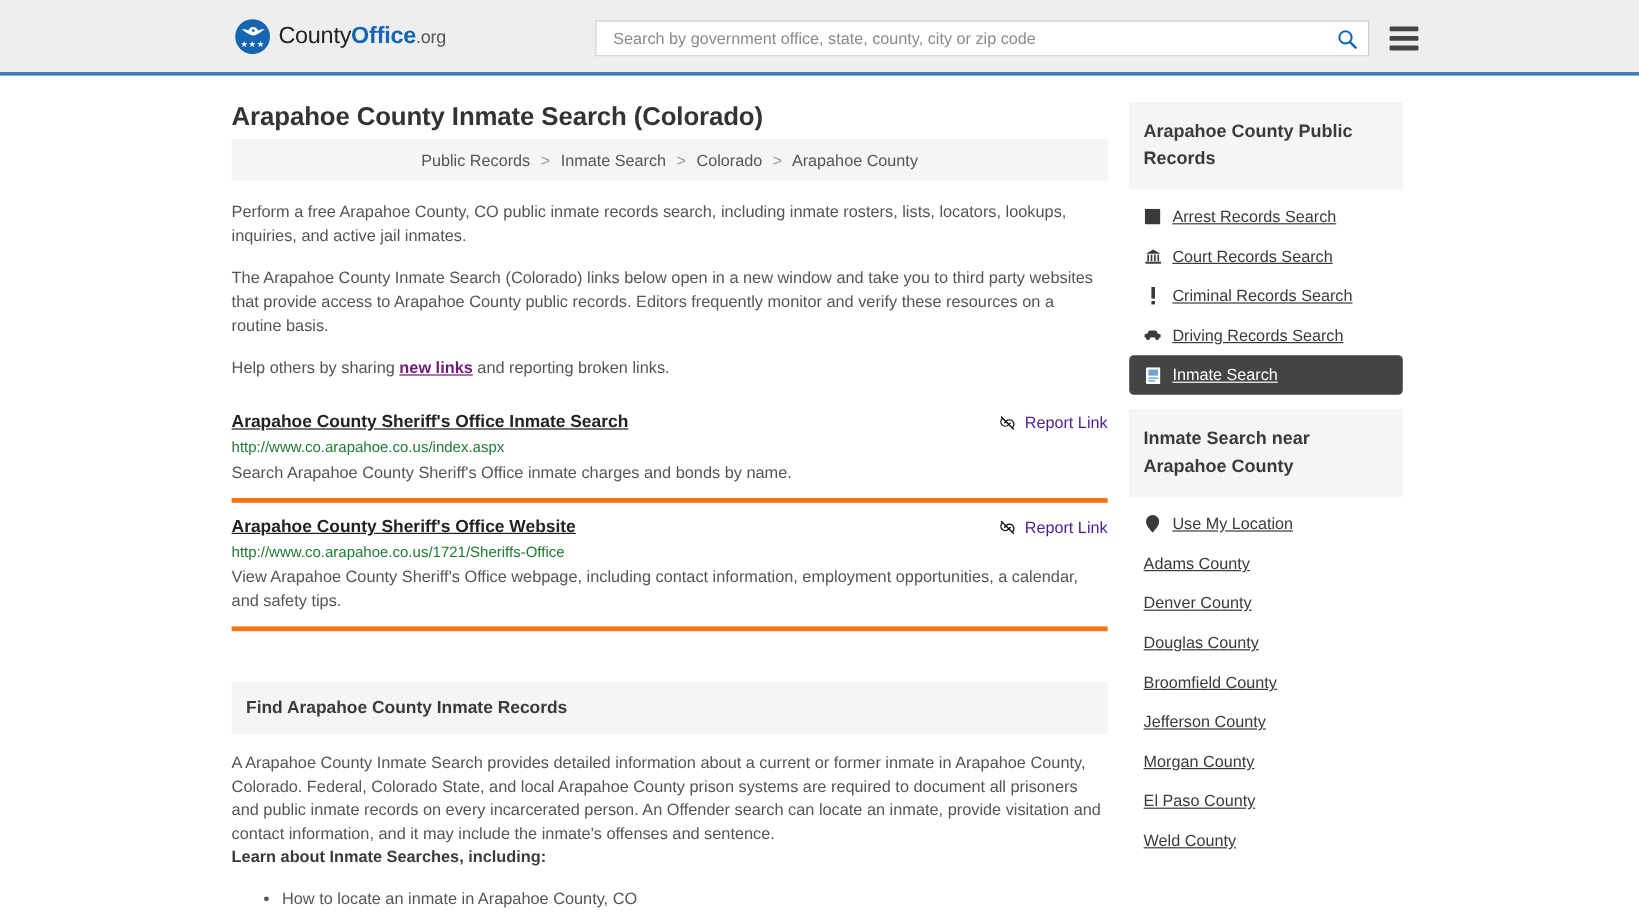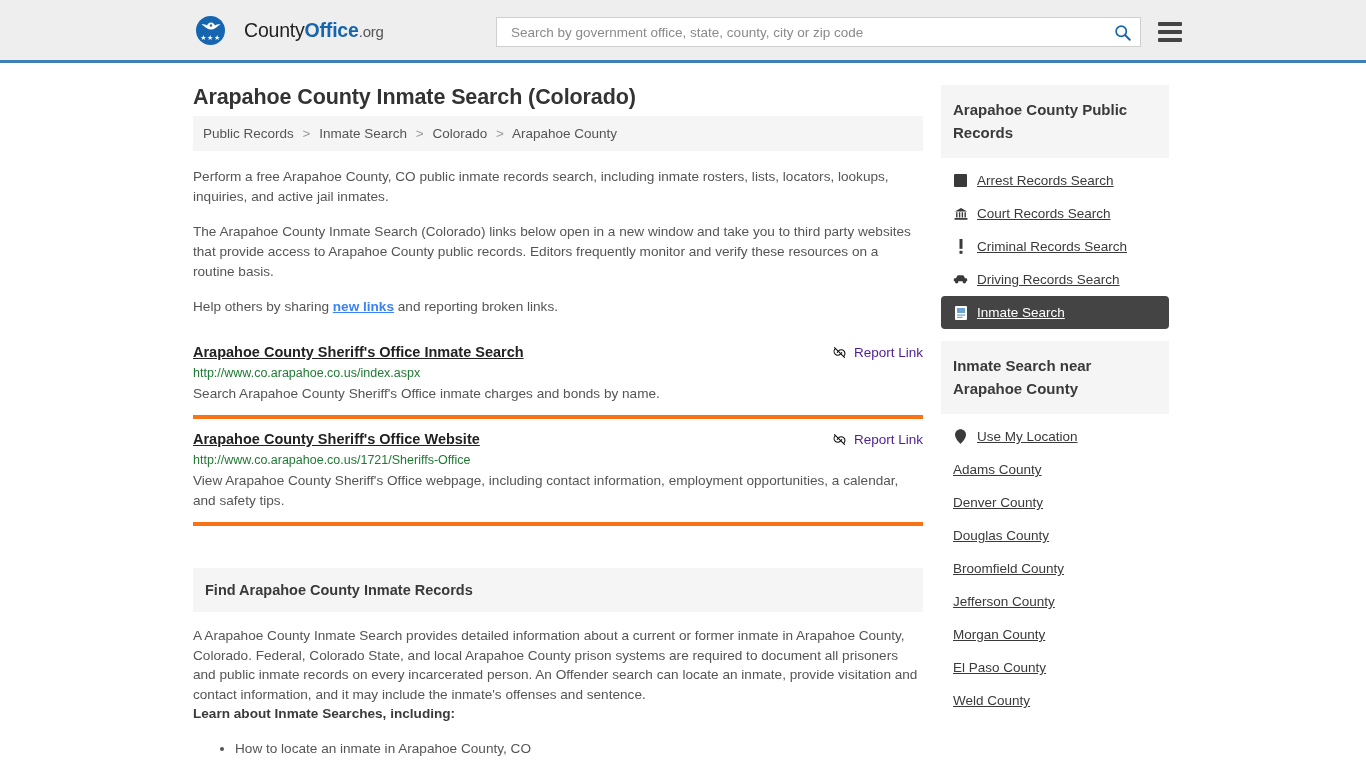--- a/index.html
+++ b/index.html
@@ -22,21 +22,21 @@
     border-bottom: 3px solid #3f7fb5;
     display: flex;
     align-items: center;
     position: relative;
   }
   .logo-wrap {
     display: flex;
     align-items: center;
     margin-left: 196px;
     text-decoration: none;
-    gap: 19px;
+    gap: 7px;
   }
   .logo-mark {
     width: 29px;
     height: 29px;
     border-radius: 50%;
     background: #1565b0;
     position: relative;
     flex: none;
     overflow: hidden;
   }
@@ -141,35 +141,36 @@
     letter-spacing: -0.1px;
   }
 
   
   .breadcrumb {
     background: #f5f5f5;
     padding: 10px 10px 10px 10px;
     font-size: 13.5px;
     color: #555555;
     margin-bottom: 16px;
+    text-align: center;
   }
   .breadcrumb a {
     color: #555555;
     text-decoration: none;
   }
   .breadcrumb .sep { color: #9a9a9a; margin: 0 5px; }
 
   
   .intro p {
     font-size: 13.6px;
     line-height: 20px;
     color: #555555;
     margin: 0 0 15px 0;
   }
-  .intro a { color: #3b82f6; text-decoration: underline; font-weight: 600; }
+  .intro a { color: #701a75; text-decoration: underline; font-weight: 600; }
 
   
   .result {
     padding: 12px 0 11px 0;
     border-bottom: 4px solid #f97316;
   }
   .result-head {
     display: flex;
     align-items: flex-start;
     justify-content: space-between;

